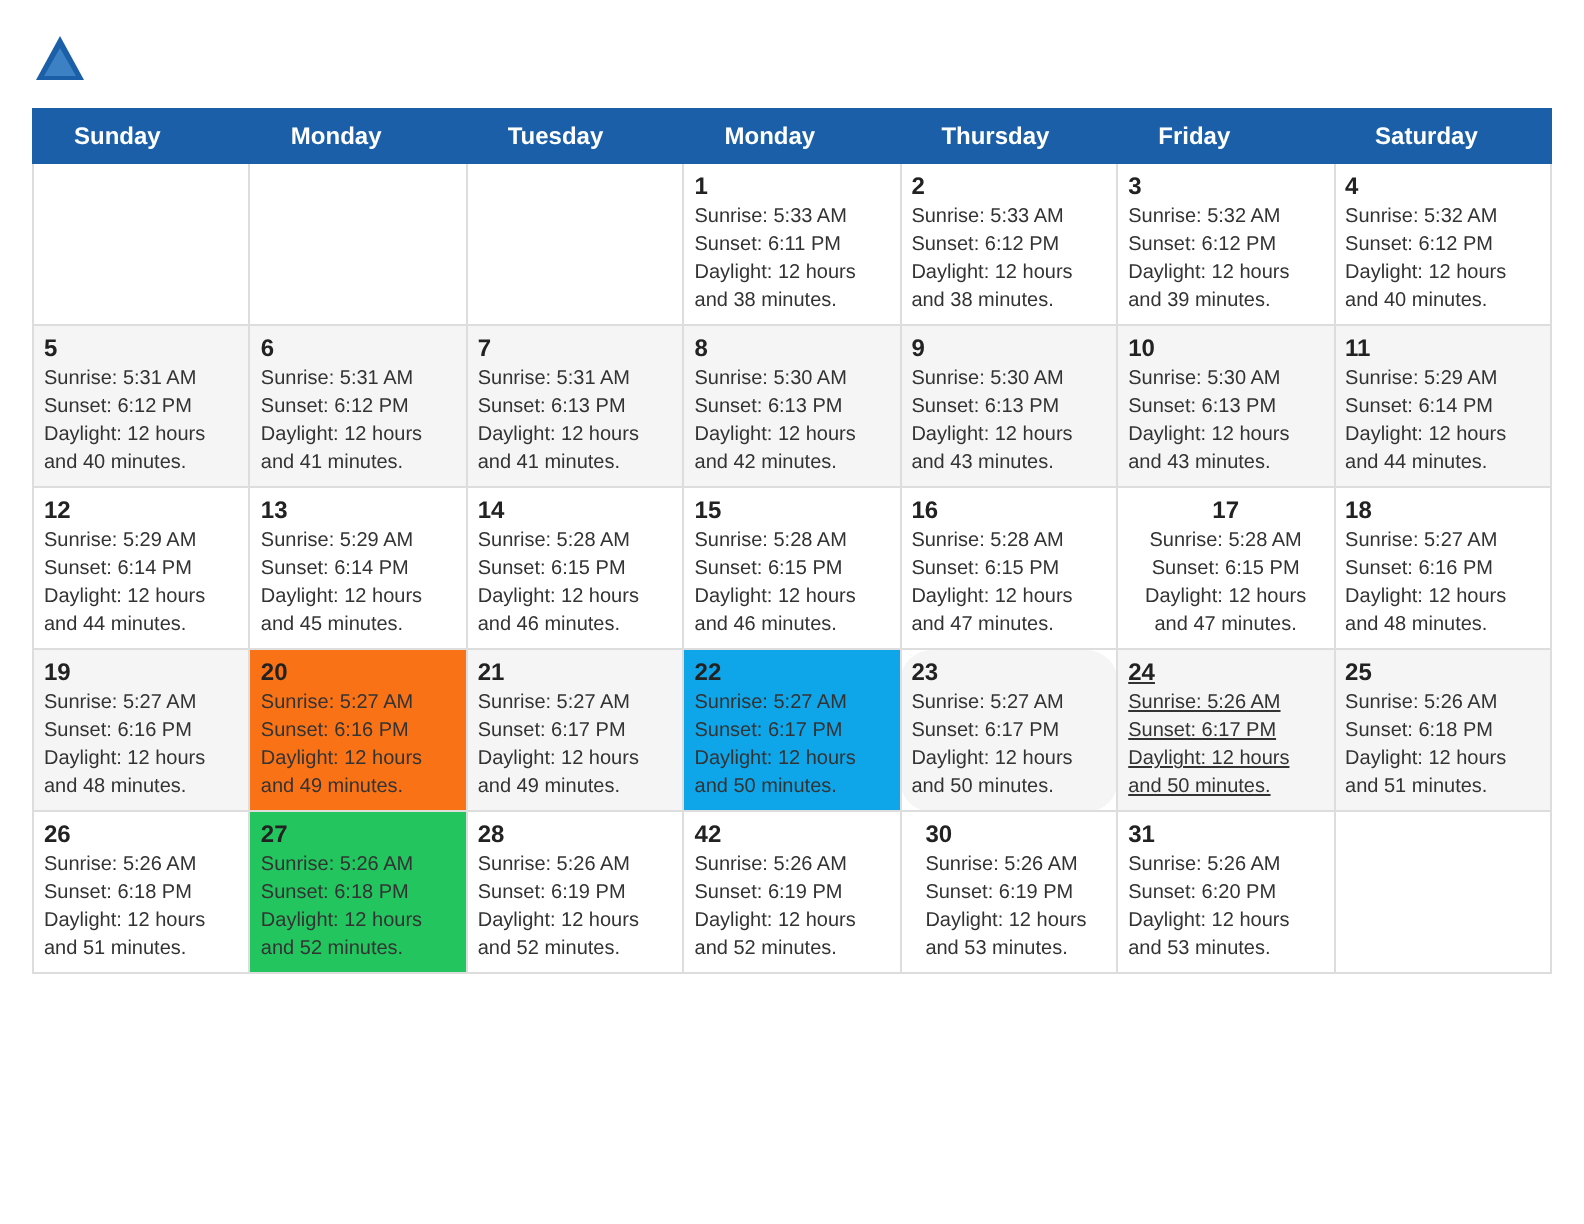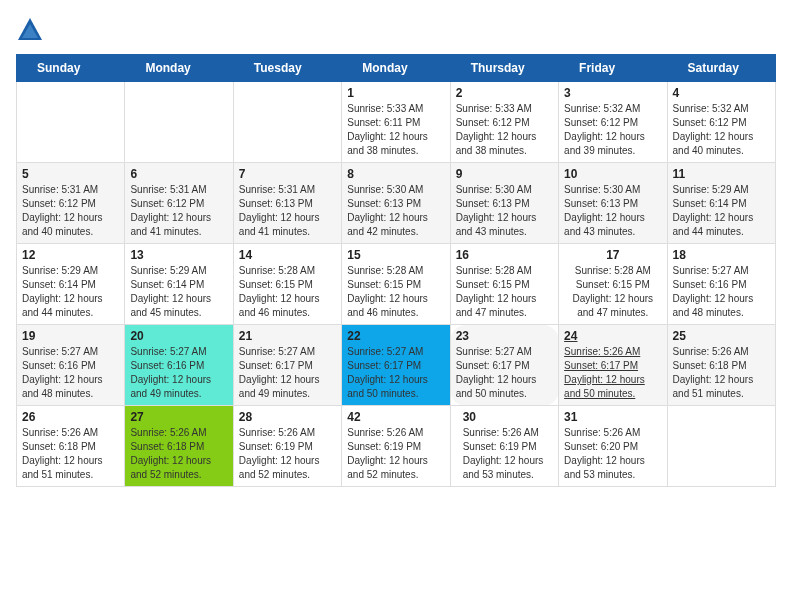--- a/index.html
+++ b/index.html
@@ -268,21 +268,21 @@
         </td>
       </tr>
       <tr>
         <td style="background: rgb(245, 245, 245);">
           <span class="day-num">19</span>
           <div class="day-info" style="white-space: pre-line;">Sunrise: 5:27 AM
 Sunset: 6:16 PM
 Daylight: 12 hours
 and 48 minutes.</div>
         </td>
-        <td style="background: #5eead4; margin-left: 20px;">
+        <td style="background: #f97316; margin-left: 20px;">
           <span class="day-num">20</span>
           <div class="day-info" style="white-space: pre-line;">Sunrise: 5:27 AM
 Sunset: 6:16 PM
 Daylight: 12 hours
 and 49 minutes.</div>
         </td>
         <td style="background: rgb(245, 245, 245);">
           <span class="day-num">21</span>
           <div class="day-info" style="white-space: pre-line;">Sunrise: 5:27 AM
 Sunset: 6:17 PM
@@ -319,21 +319,21 @@
         </td>
       </tr>
       <tr>
         <td style="background: rgb(255, 255, 255);">
           <span class="day-num">26</span>
           <div class="day-info" style="white-space: pre-line;">Sunrise: 5:26 AM
 Sunset: 6:18 PM
 Daylight: 12 hours
 and 51 minutes.</div>
         </td>
-        <td style="background: #84cc16;">
+        <td style="background: #22c55e;">
           <span class="day-num">27</span>
           <div class="day-info" style="white-space: pre-line;">Sunrise: 5:26 AM
 Sunset: 6:18 PM
 Daylight: 12 hours
 and 52 minutes.</div>
         </td>
         <td style="background: rgb(255, 255, 255);">
           <span class="day-num">28</span>
           <div class="day-info" style="white-space: pre-line;">Sunrise: 5:26 AM
 Sunset: 6:19 PM

